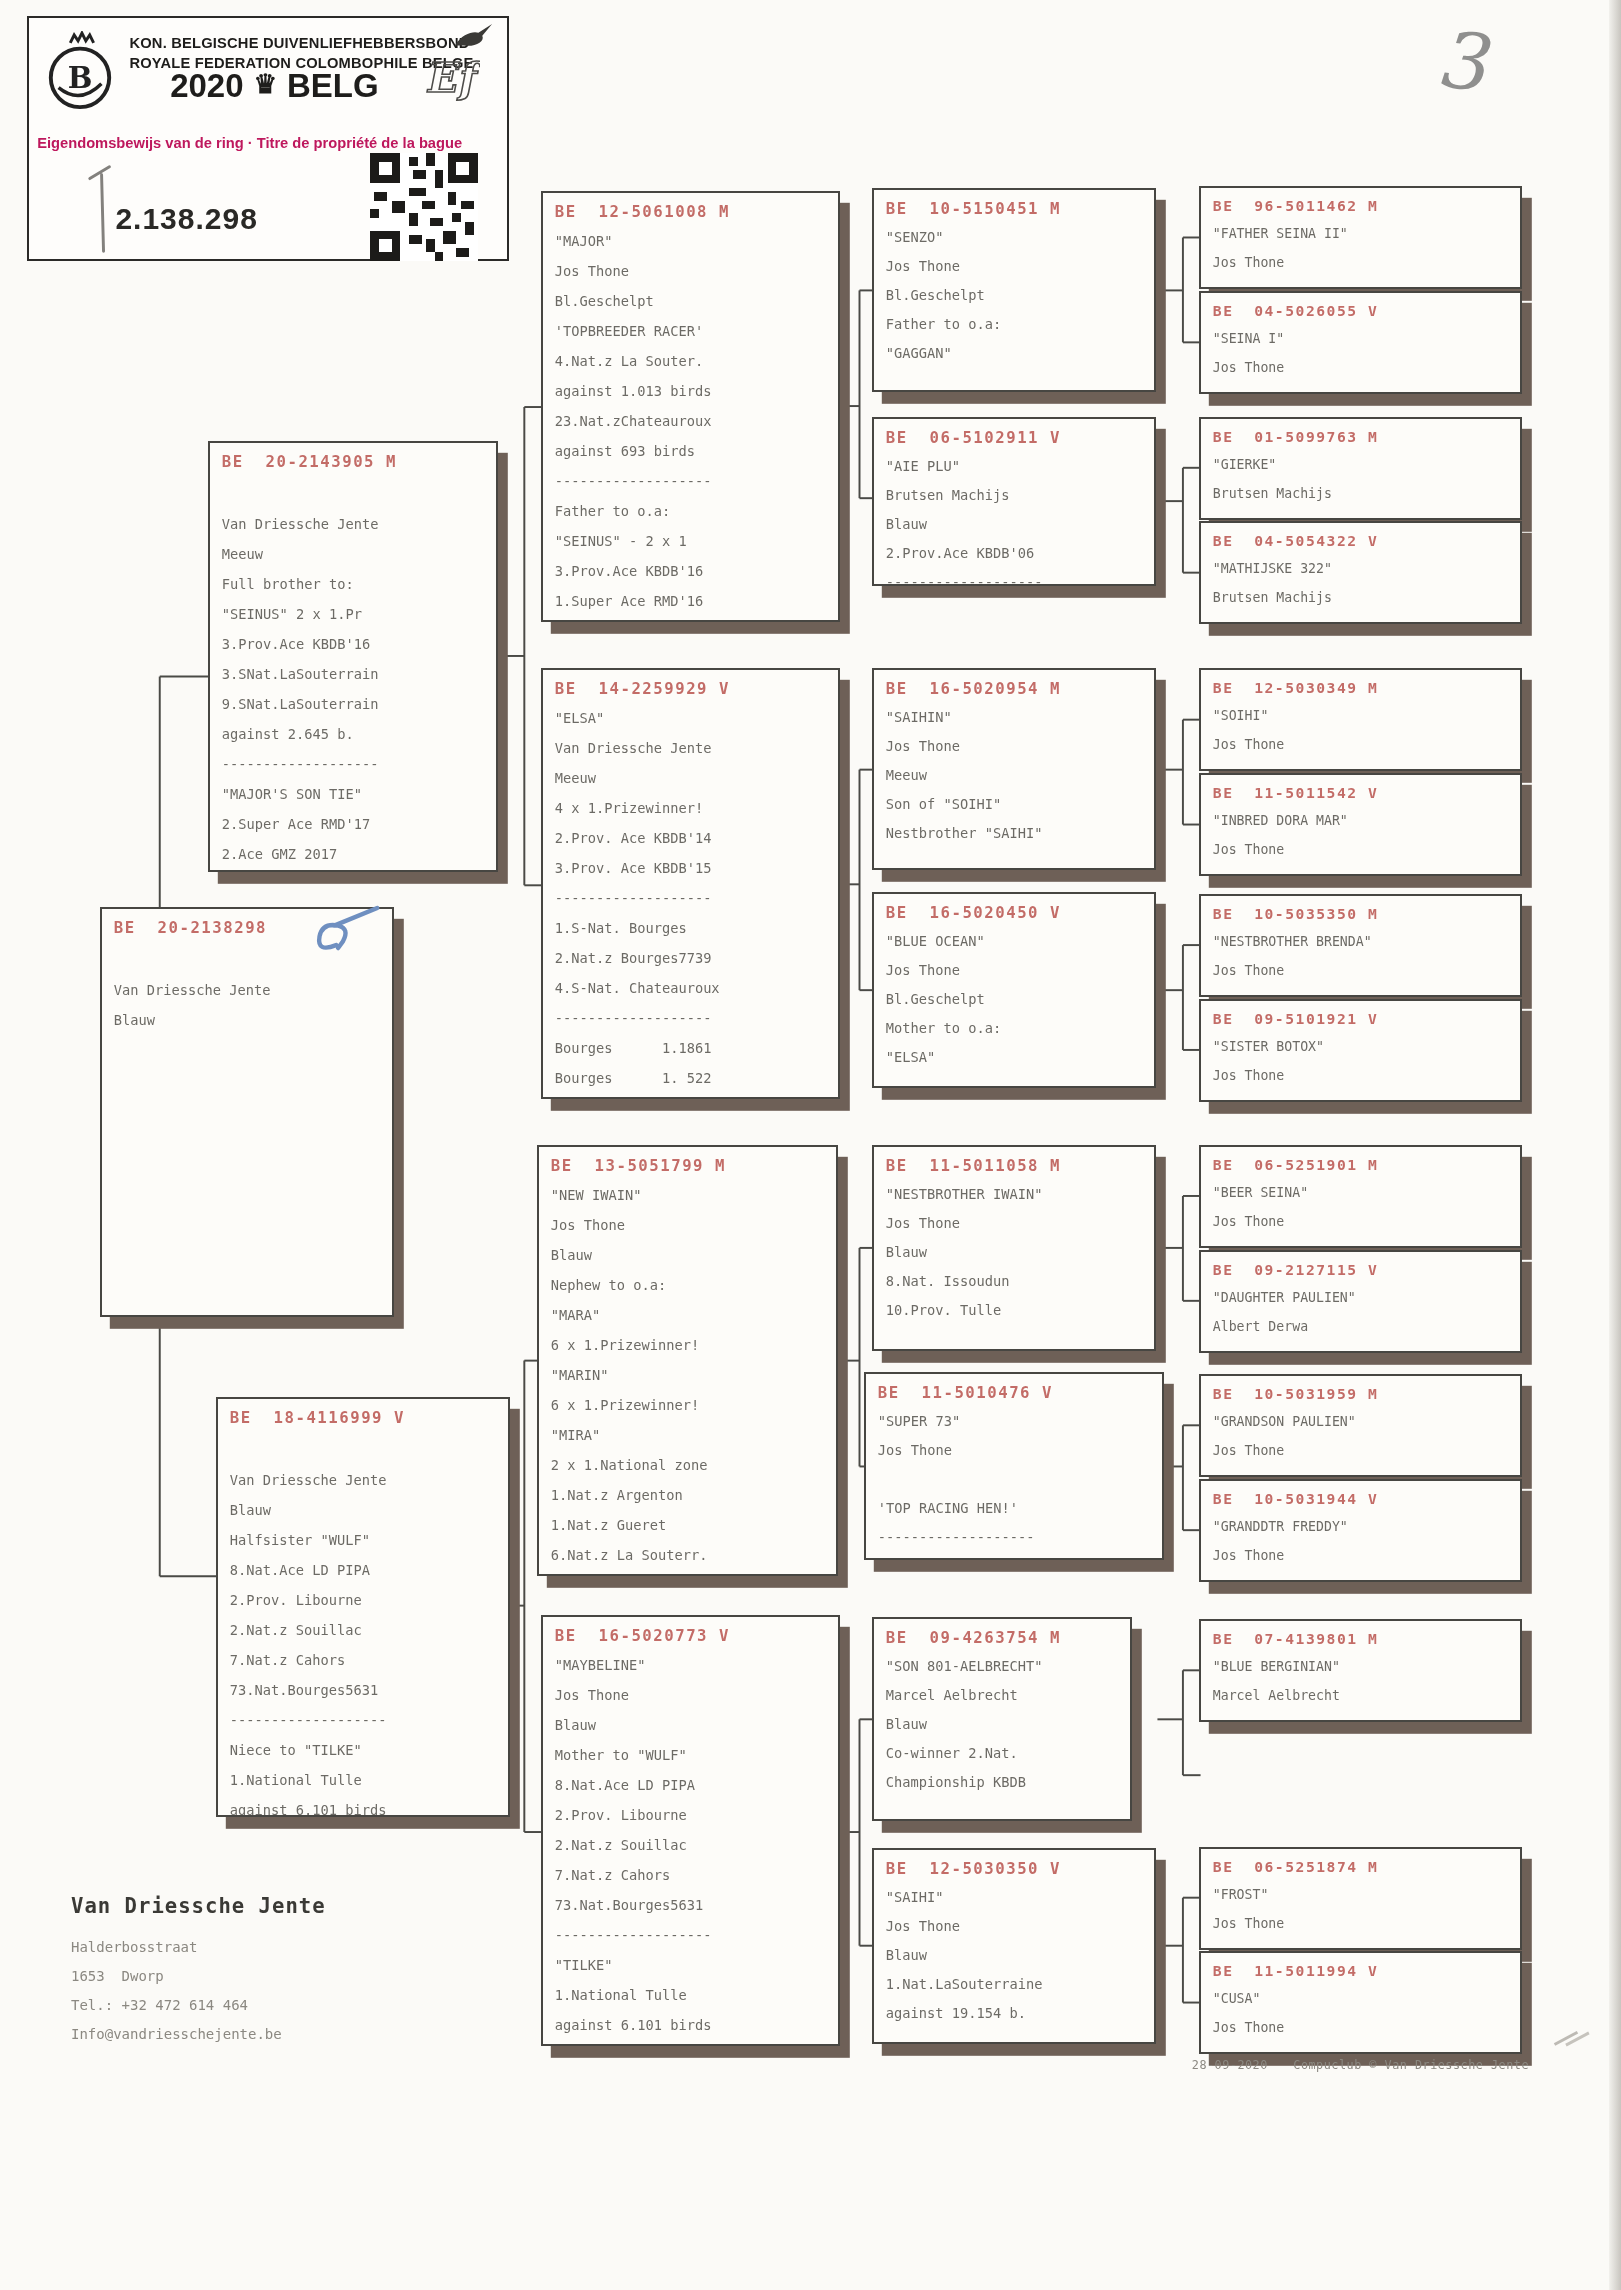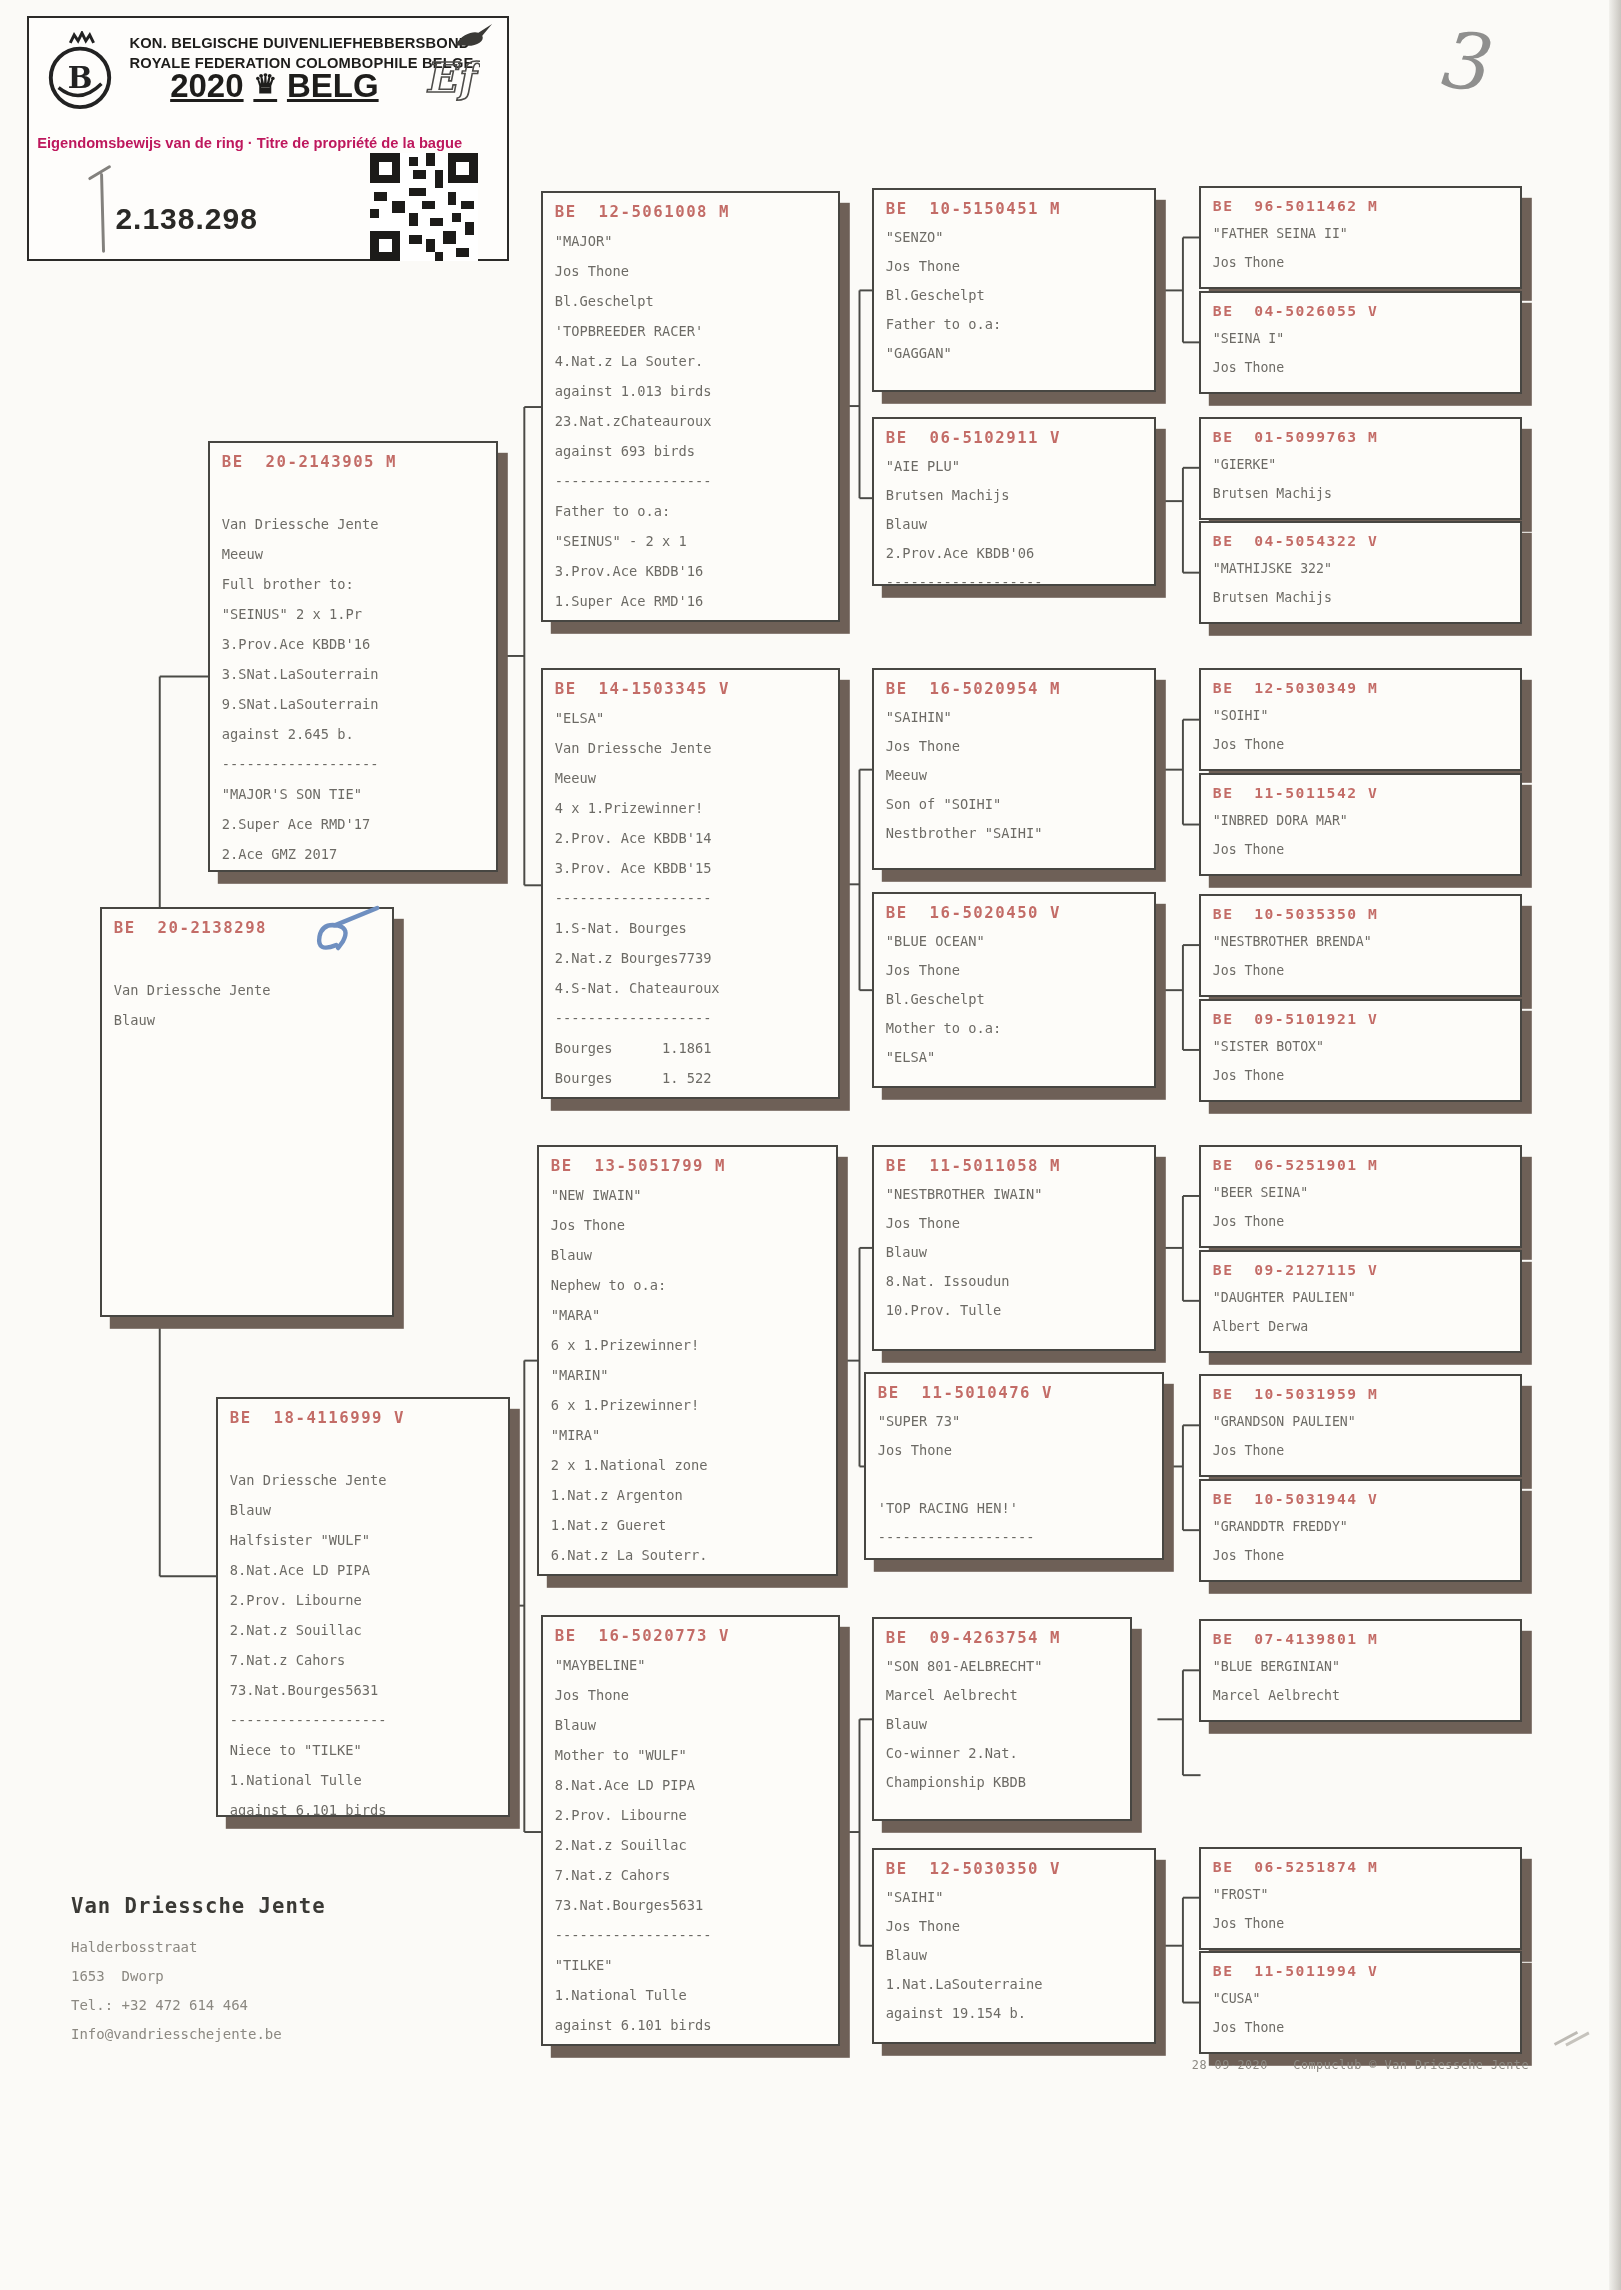--- a/index.html
+++ b/index.html
@@ -17,21 +17,21 @@
   .gap .txt{margin-top:35px;}
   .g4 .txt{line-height:29px;}
   .g5 .ring{font-size:14.7px;line-height:23.5px;}
   .g5 .txt{font-size:13.2px;line-height:29px;}
   
   .sticker{position:absolute;left:27.4px;top:15.7px;width:482px;height:245px;
         background:#fefdfb;border:2.9px solid #2b2a28;box-sizing:border-box;}
   .fed-line{position:absolute;left:100px;font:800 14.7px/17.6px "Liberation Sans",sans-serif;
         color:#1e1d1b;letter-spacing:0.2px;}
   .year-row{position:absolute;left:98px;top:47px;width:294px;text-align:center;
-        font:800 33px/39px "Liberation Sans",sans-serif;color:#1e1d1b;text-decoration:underline;}
+        font:800 33px/39px "Liberation Sans",sans-serif;color:#1e1d1b;}
   .crown-mid{font-size:26.5px;vertical-align:3.9px;padding:0 9.8px;}
   .subtitle{position:absolute;left:7.8px;top:116px;width:461px;text-align:left;
         font:700 14.7px/18.6px "Liberation Sans",sans-serif;color:#be185d;}
   .big-ring{position:absolute;left:86px;top:184px;
         font:700 30px/33px "Liberation Sans",sans-serif;color:#2a2926;letter-spacing:1px;}
   .logo-circle{position:absolute;left:13.7px;top:13.7px;width:74px;height:84px;}
   .emblem{position:absolute;left:396px;top:33px;}
   .bird-sil{position:absolute;left:423px;top:3.9px;}
   
   .doc-title{position:absolute;left:506px;top:51px;font:400 35px/43px "Liberation Sans",sans-serif;
@@ -241,21 +241,21 @@
 against 1.013 birds
 23.Nat.zChateauroux
 against 693 birds
 -------------------
 Father to o.a:
 "SEINUS" - 2 x 1
 3.Prov.Ace KBDB'16
 1.Super Ace RMD'16</div>
   </div>
   <div class="pbox" style="left:541px;top:668px;width:299px;height:431px">
-    <div class="ring">BE  14-1503345 V</div>
+    <div class="ring">BE  14-2259929 V</div>
     <div class="txt">"ELSA"
 Van Driessche Jente
 Meeuw
 4 x 1.Prizewinner!
 2.Prov. Ace KBDB'14
 3.Prov. Ace KBDB'15
 -------------------
 1.S-Nat. Bourges
 2.Nat.z Bourges7739
 4.S-Nat. Chateauroux

